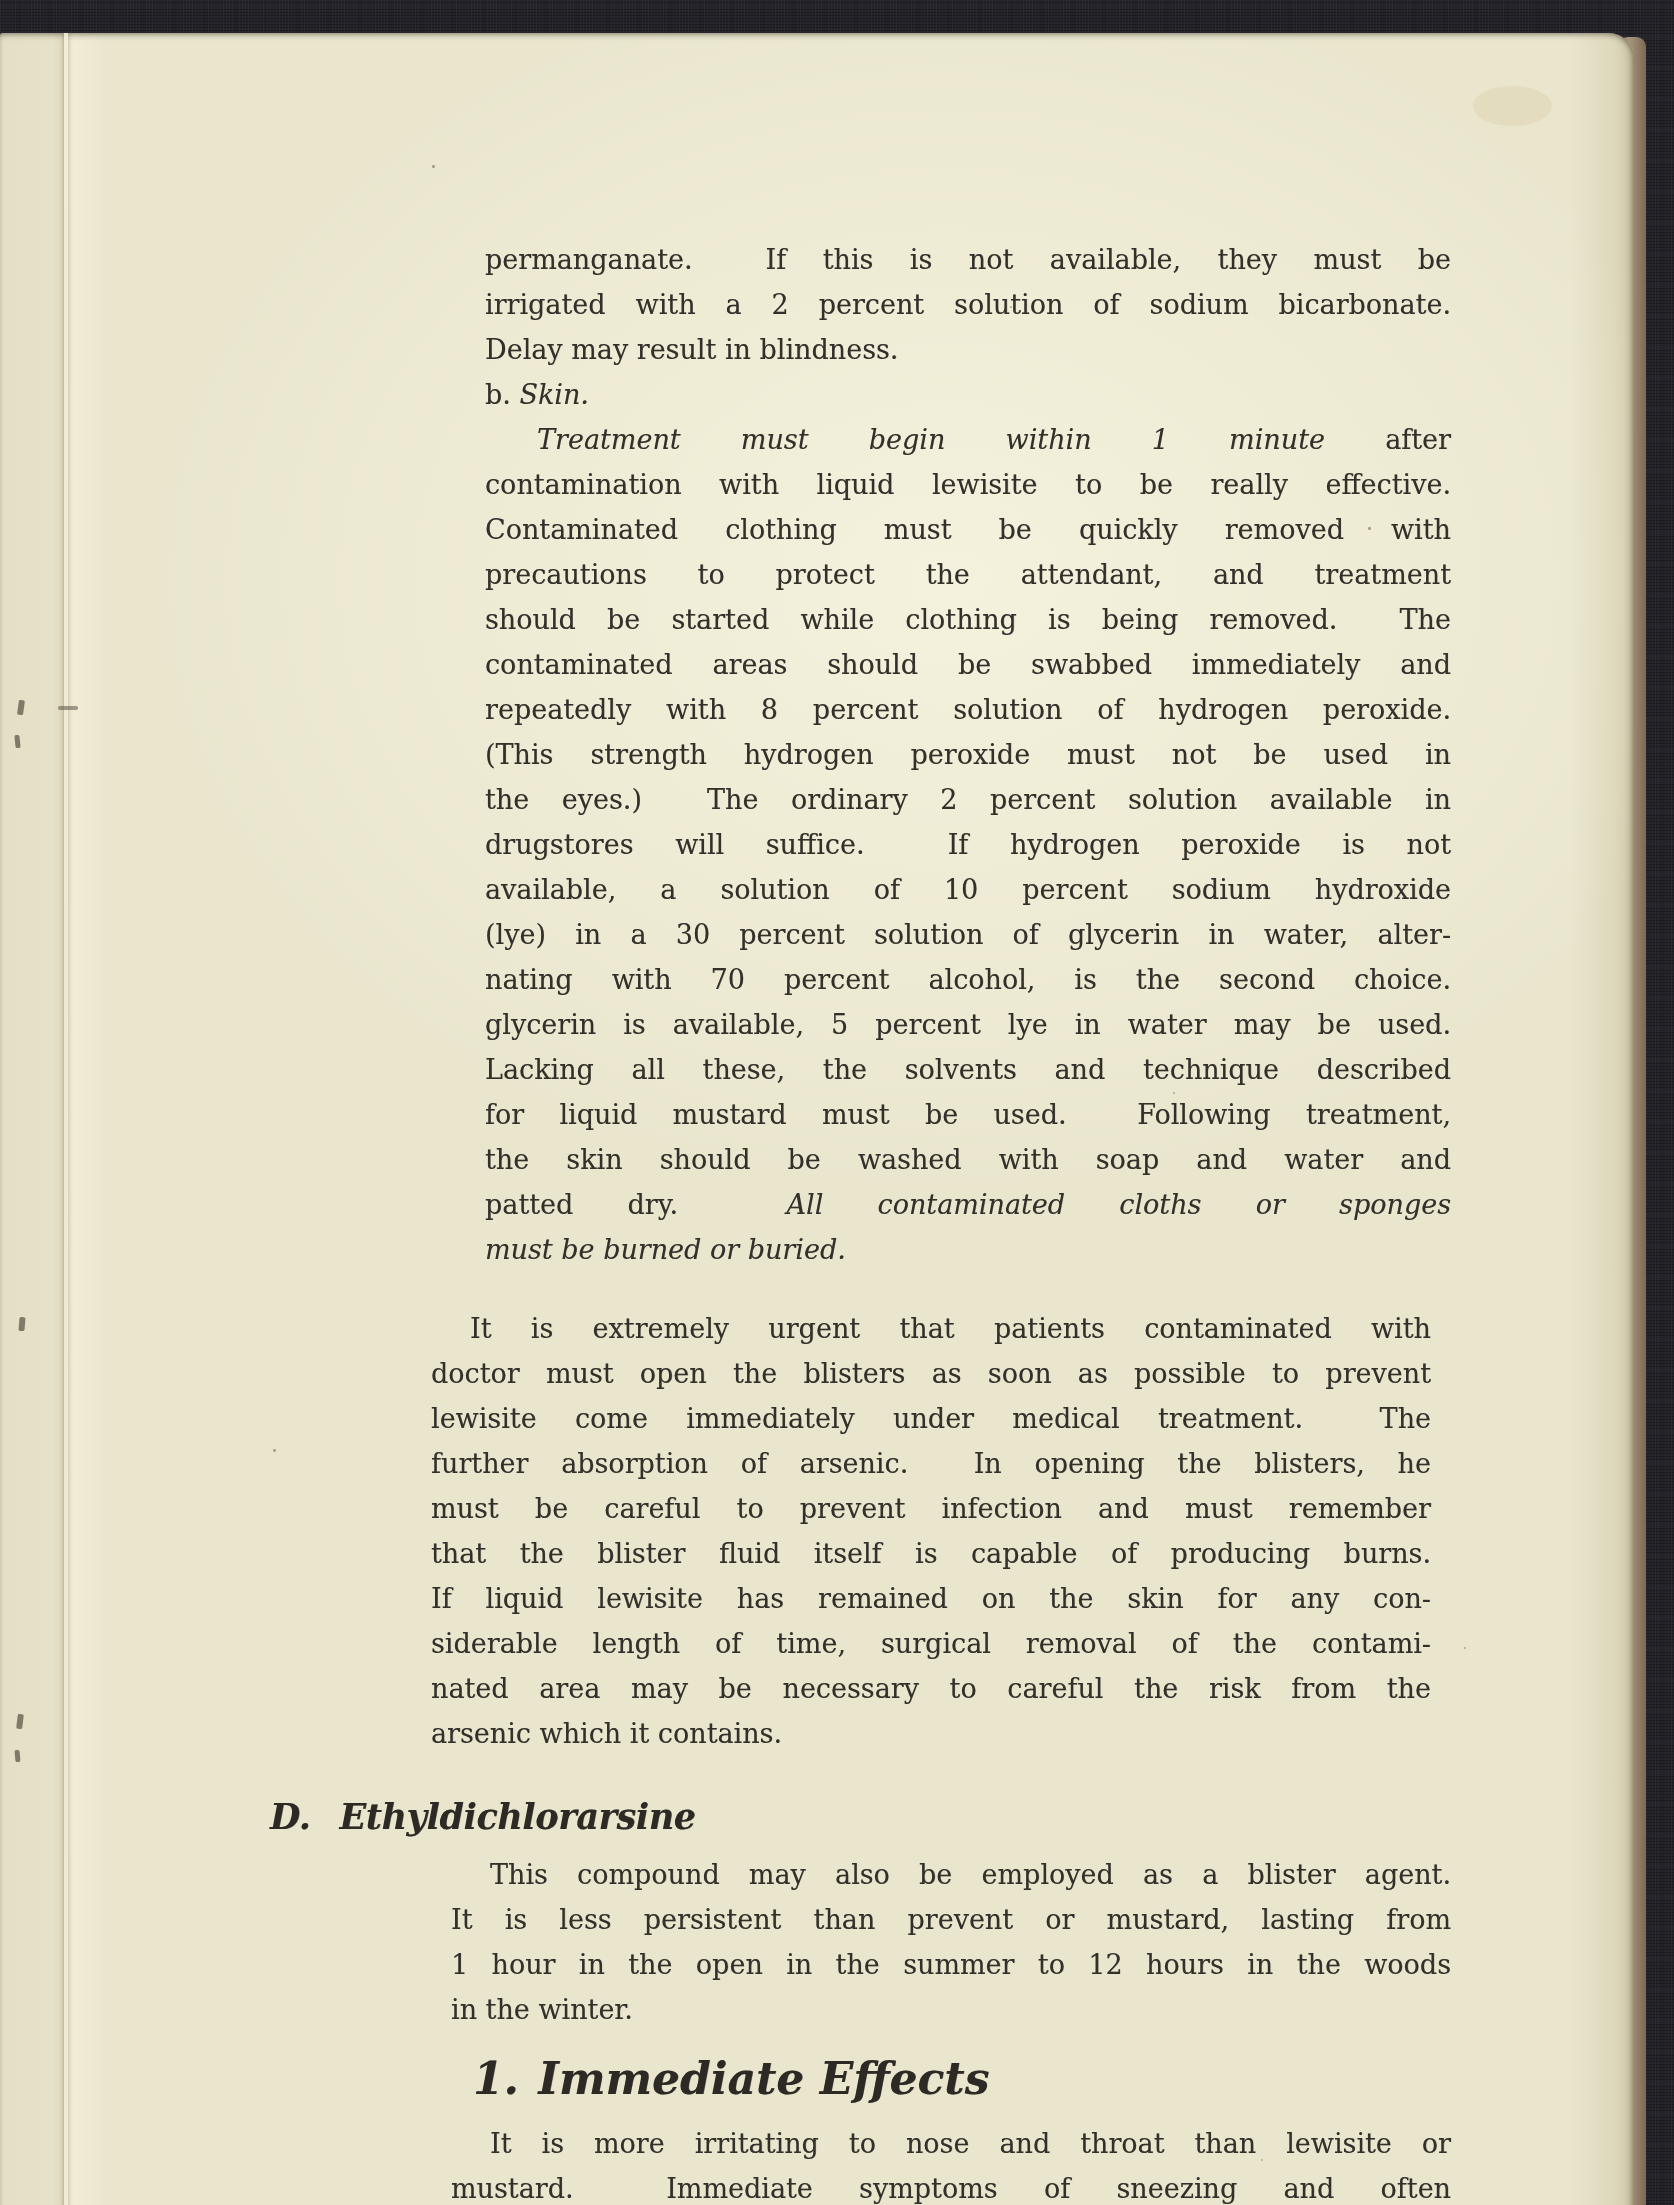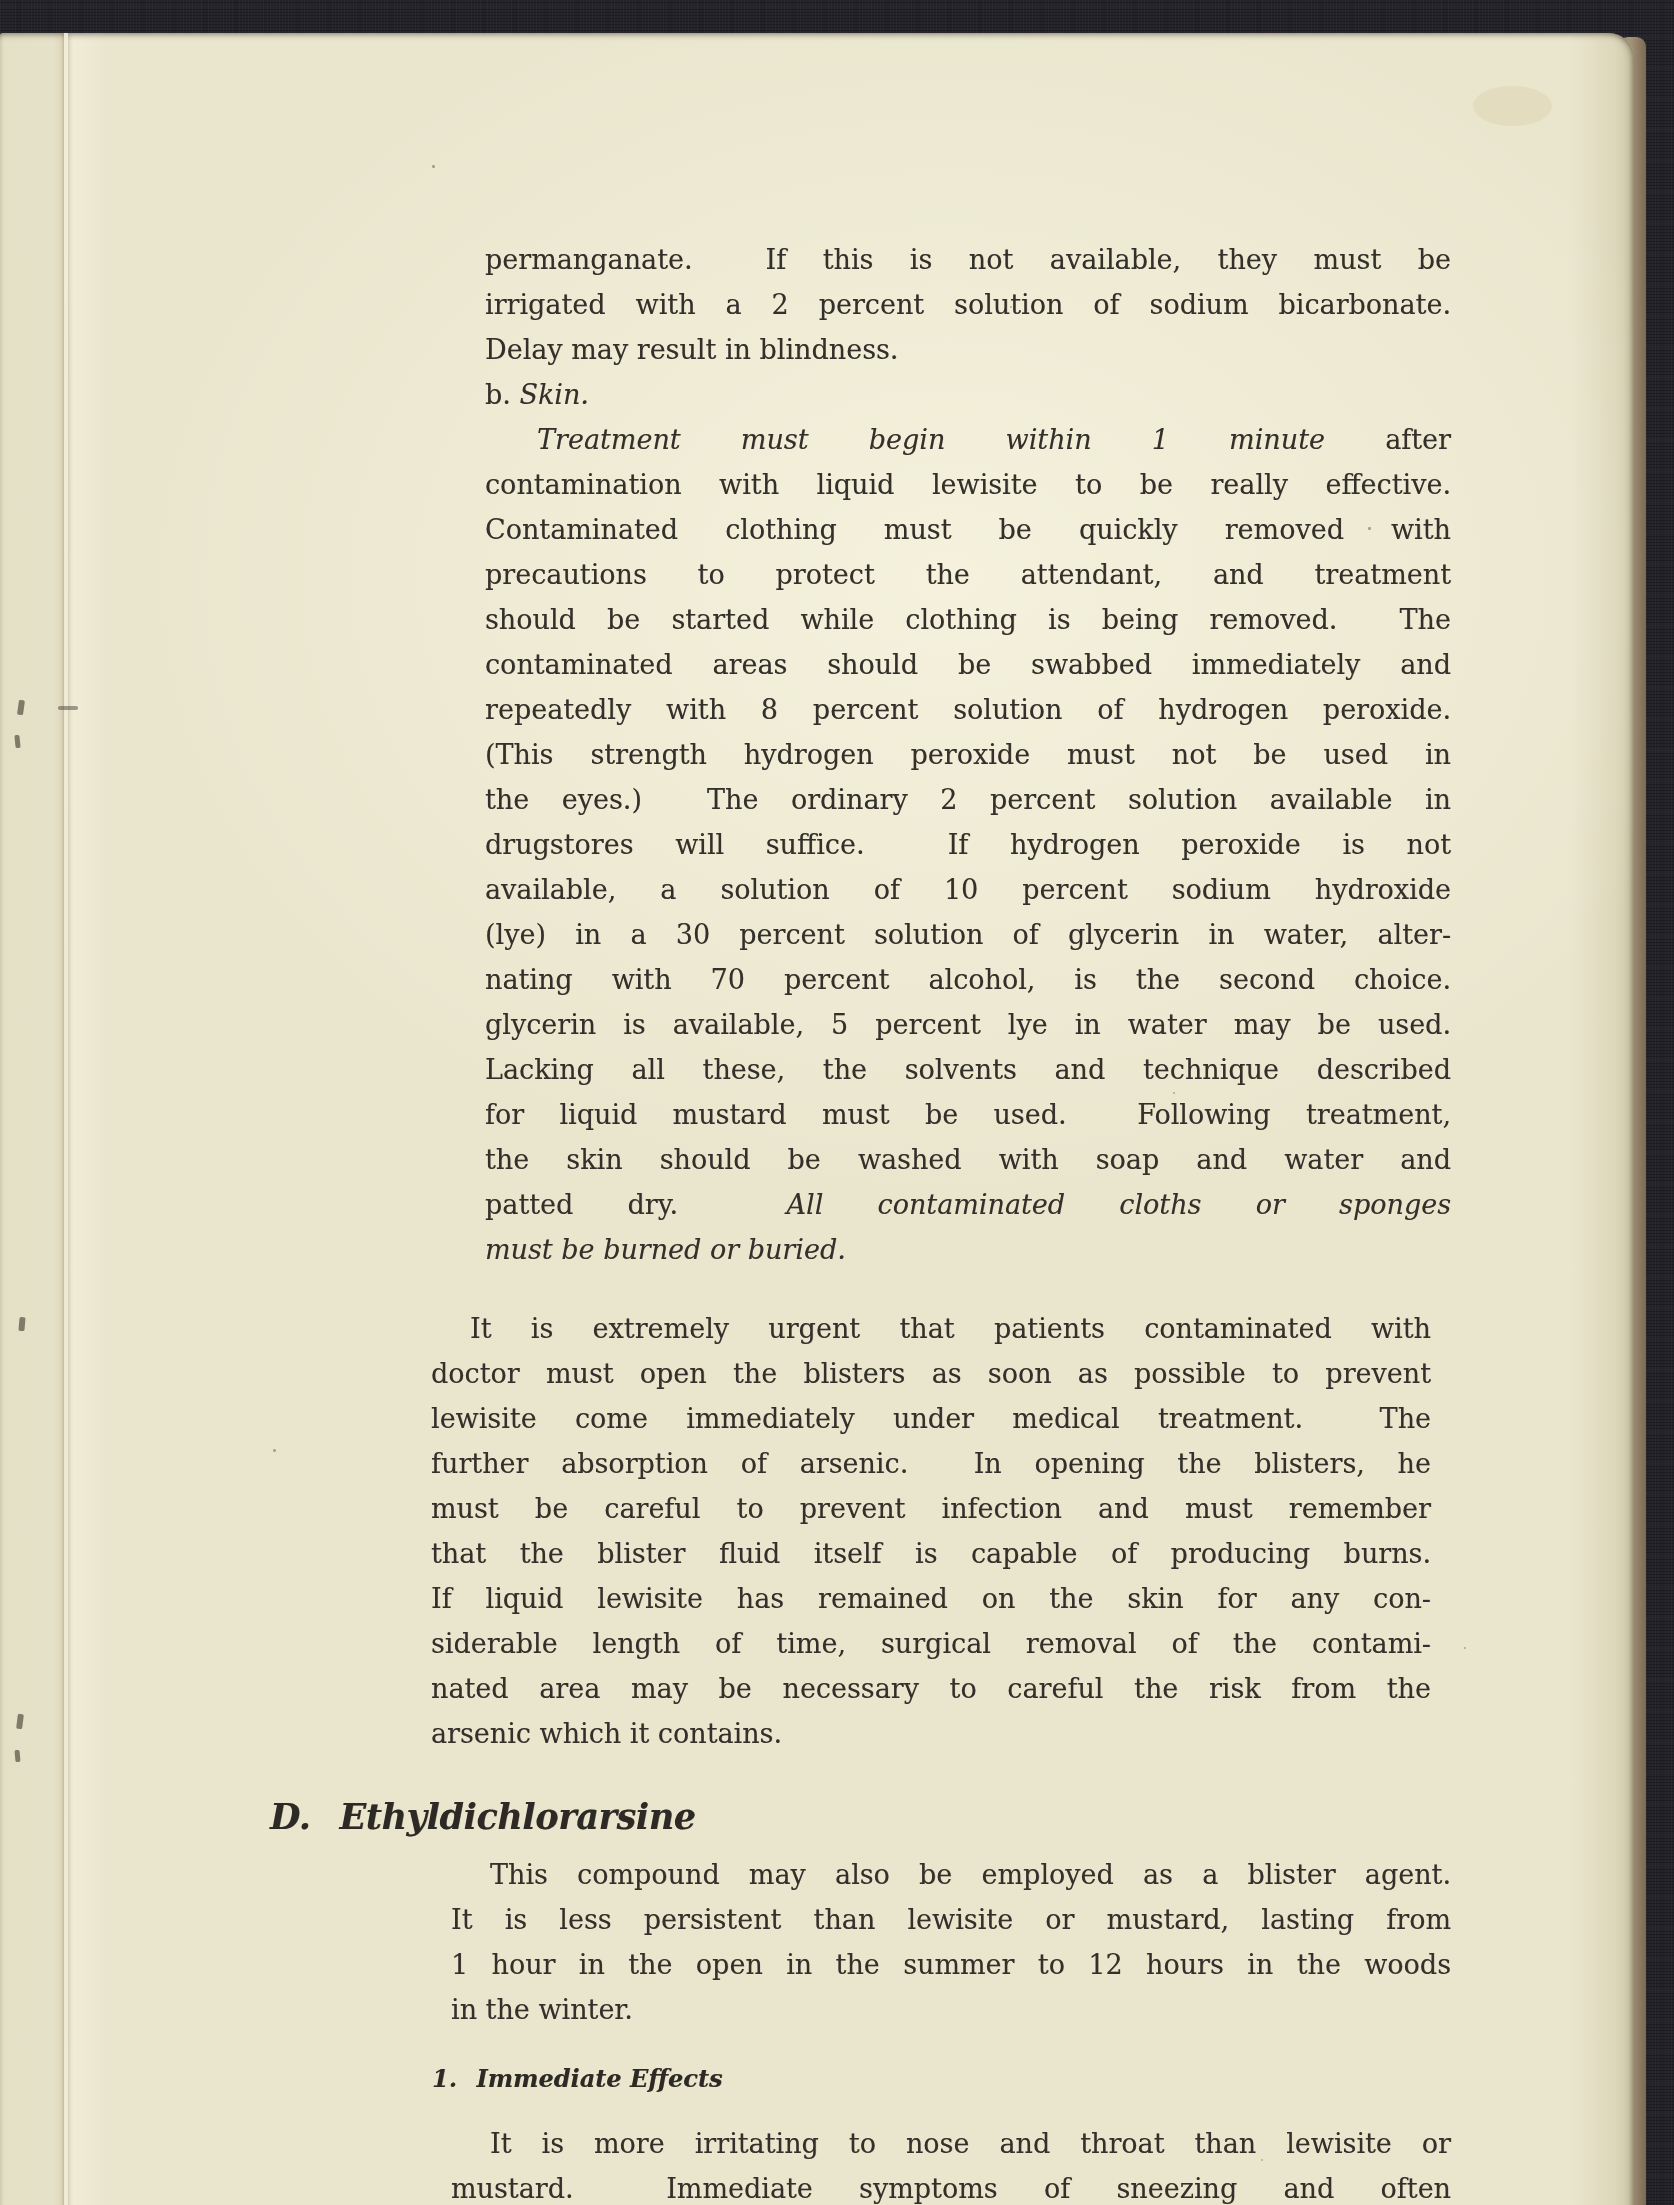--- a/index.html
+++ b/index.html
@@ -57,22 +57,22 @@
   #block-b .line.ind,#block-c .line.ind,#block-d .line.ind{text-indent:39px;}
 
   .heading-d{
     position:absolute;left:270px;top:1751px;margin:0;
     font-size:35px;line-height:66px;font-weight:bold;font-style:italic;
     color:#2d2a25;letter-spacing:-0.4px;
     text-shadow:0.4px 0.4px 0 rgba(45,42,37,0.45);
   }
   .heading-d .hlabel{margin-right:29px;}
   .heading-1{
-    position:absolute;left:432px;top:2021px;margin:0;
-    font-size:24px;line-height:49px;font-weight:bold;font-style:italic;
+    position:absolute;left:473px;top:2021px;margin:0;
+    font-size:44px;line-height:49px;font-weight:bold;font-style:italic;
     color:#2d2a25;
     text-shadow:0.4px 0.4px 0 rgba(45,42,37,0.45);
   }
   .heading-1 .hlabel{margin-right:19.4px;}
 </style>
 </head>
 <body>
 
 <div class="stage">
   <div class="board-edge"></div>
@@ -134,21 +134,21 @@
         <div class="line j"><span class="rm">nated area may be necessary to careful the risk from the</span></div>
         <div class="line"><span class="rm">arsenic which it contains.</span></div>
       </div>
 
     <h2 class="heading-d">
       <span class="hlabel">D.</span><span class="htitle">Ethyldichlorarsine</span>
     </h2>
 
     <div id="block-c" class="textblock">
         <div class="line j ind"><span class="rm">This compound may also be employed as a blister agent.</span></div>
-        <div class="line j"><span class="rm">It is less persistent than lewisite or mustard, lasting from</span></div>
+        <div class="line j"><span class="rm">It is less persistent than prevent or mustard, lasting from</span></div>
         <div class="line j"><span class="rm">1 hour in the open in the summer to 12 hours in the woods</span></div>
         <div class="line"><span class="rm">in the winter.</span></div>
       </div>
 
     <h3 class="heading-1">
       <span class="hlabel">1.</span><span class="htitle">Immediate Effects</span>
     </h3>
 
     <div id="block-d" class="textblock">
         <div class="line j ind"><span class="rm">It is more irritating to nose and throat than lewisite or</span></div>

